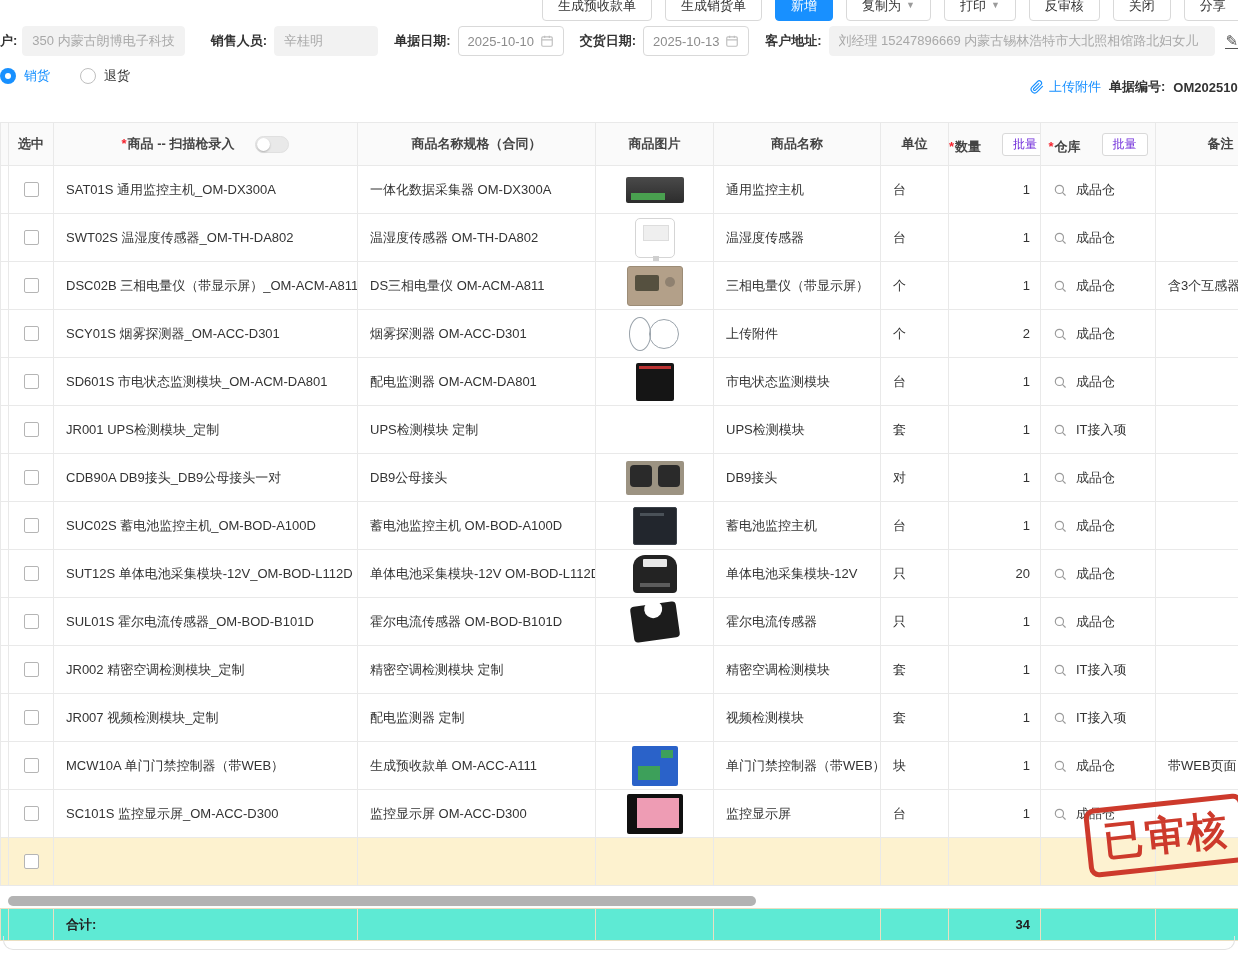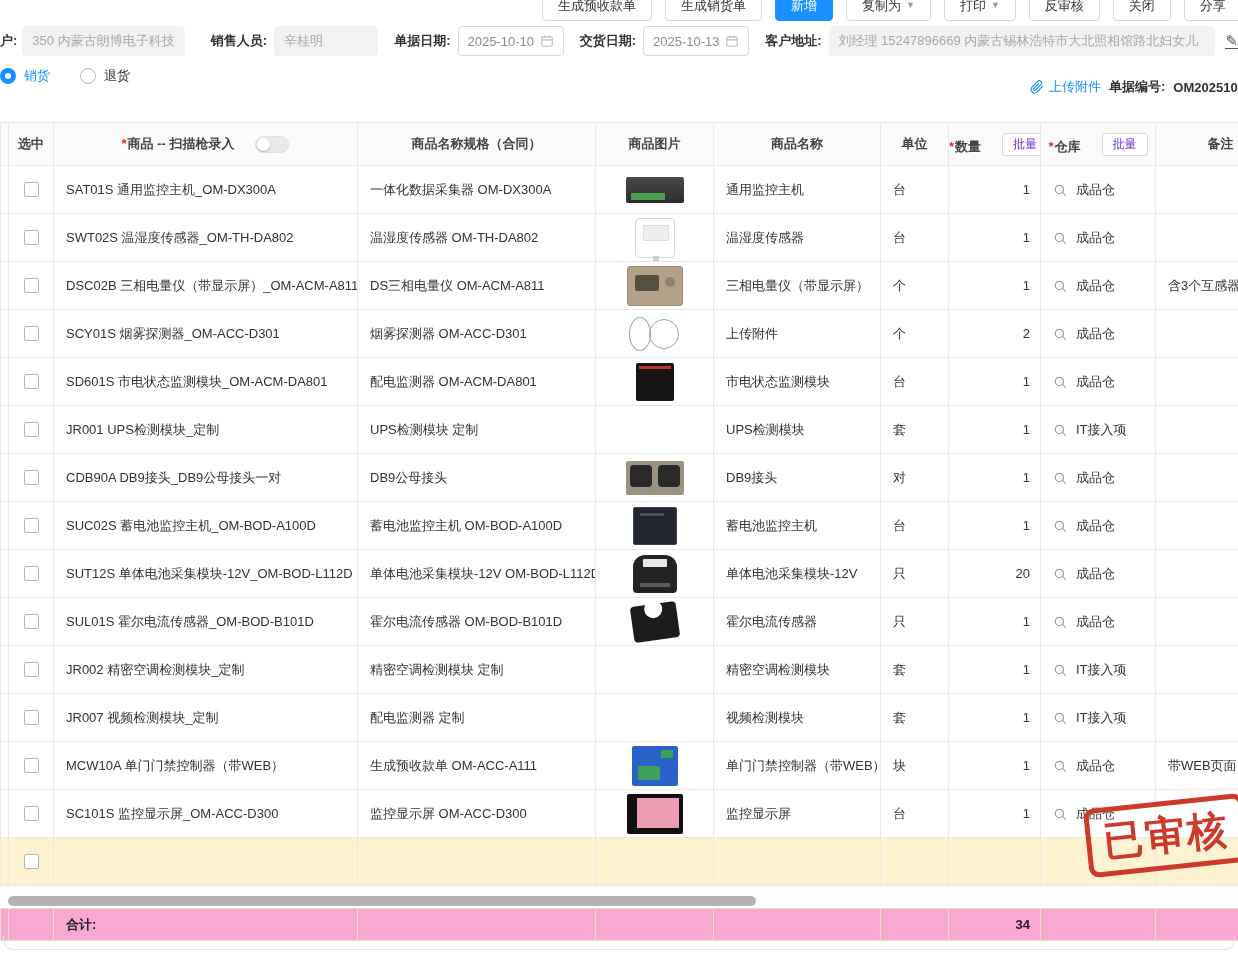--- a/index.html
+++ b/index.html
@@ -99,21 +99,21 @@
   .pimg[data-img="pcb"]::after { content:""; position:absolute; right:5px; top:4px; width:12px; height:8px; background:#3da05a; }
   .pimg[data-img="display"] { width:56px; height:40px; background:#101010; border-radius:2px; }
   .pimg[data-img="display"]::before { content:""; position:absolute; left:10px; top:4px; right:4px; bottom:6px; background:#ee9cb4; }
 
   
   .hscroll { position:absolute; top:894px; left:0; width:1238px; height:14px; background:#fff; }
   .hscroll-thumb { position:absolute; left:8px; top:2px; width:748px; height:10px; background:#b3b3b3; border-radius:5px; cursor:pointer; }
 
   
   .total-area { position:absolute; top:908px; left:0; width:1238px; overflow:hidden; }
-  .total-area td { background:#f9a8d4; height:32px; border:1px solid #eadfc2; }
+  .total-area td { background:#5eead4; height:32px; border:1px solid #eadfc2; }
   .total-area td.cell-text { font-weight:bold; color:#222; }
   .total-area td.cell-qty { font-weight:bold; color:#222; }
 
   
   .stamp { position:absolute; left:1086px; top:801px; transform:rotate(-6deg); border:5px solid #cd3a2c; border-radius:10px;
     color:#cd3a2c; font-size:40px; font-weight:bold; padding:2px 12px; letter-spacing:2px; background:rgba(255,255,255,.06);
     white-space:nowrap; }
 
   
   .card-edge { position:absolute; left:3px; right:3px; bottom:4px; height:14px; border:1px solid #e2e2e2; border-top:none;

